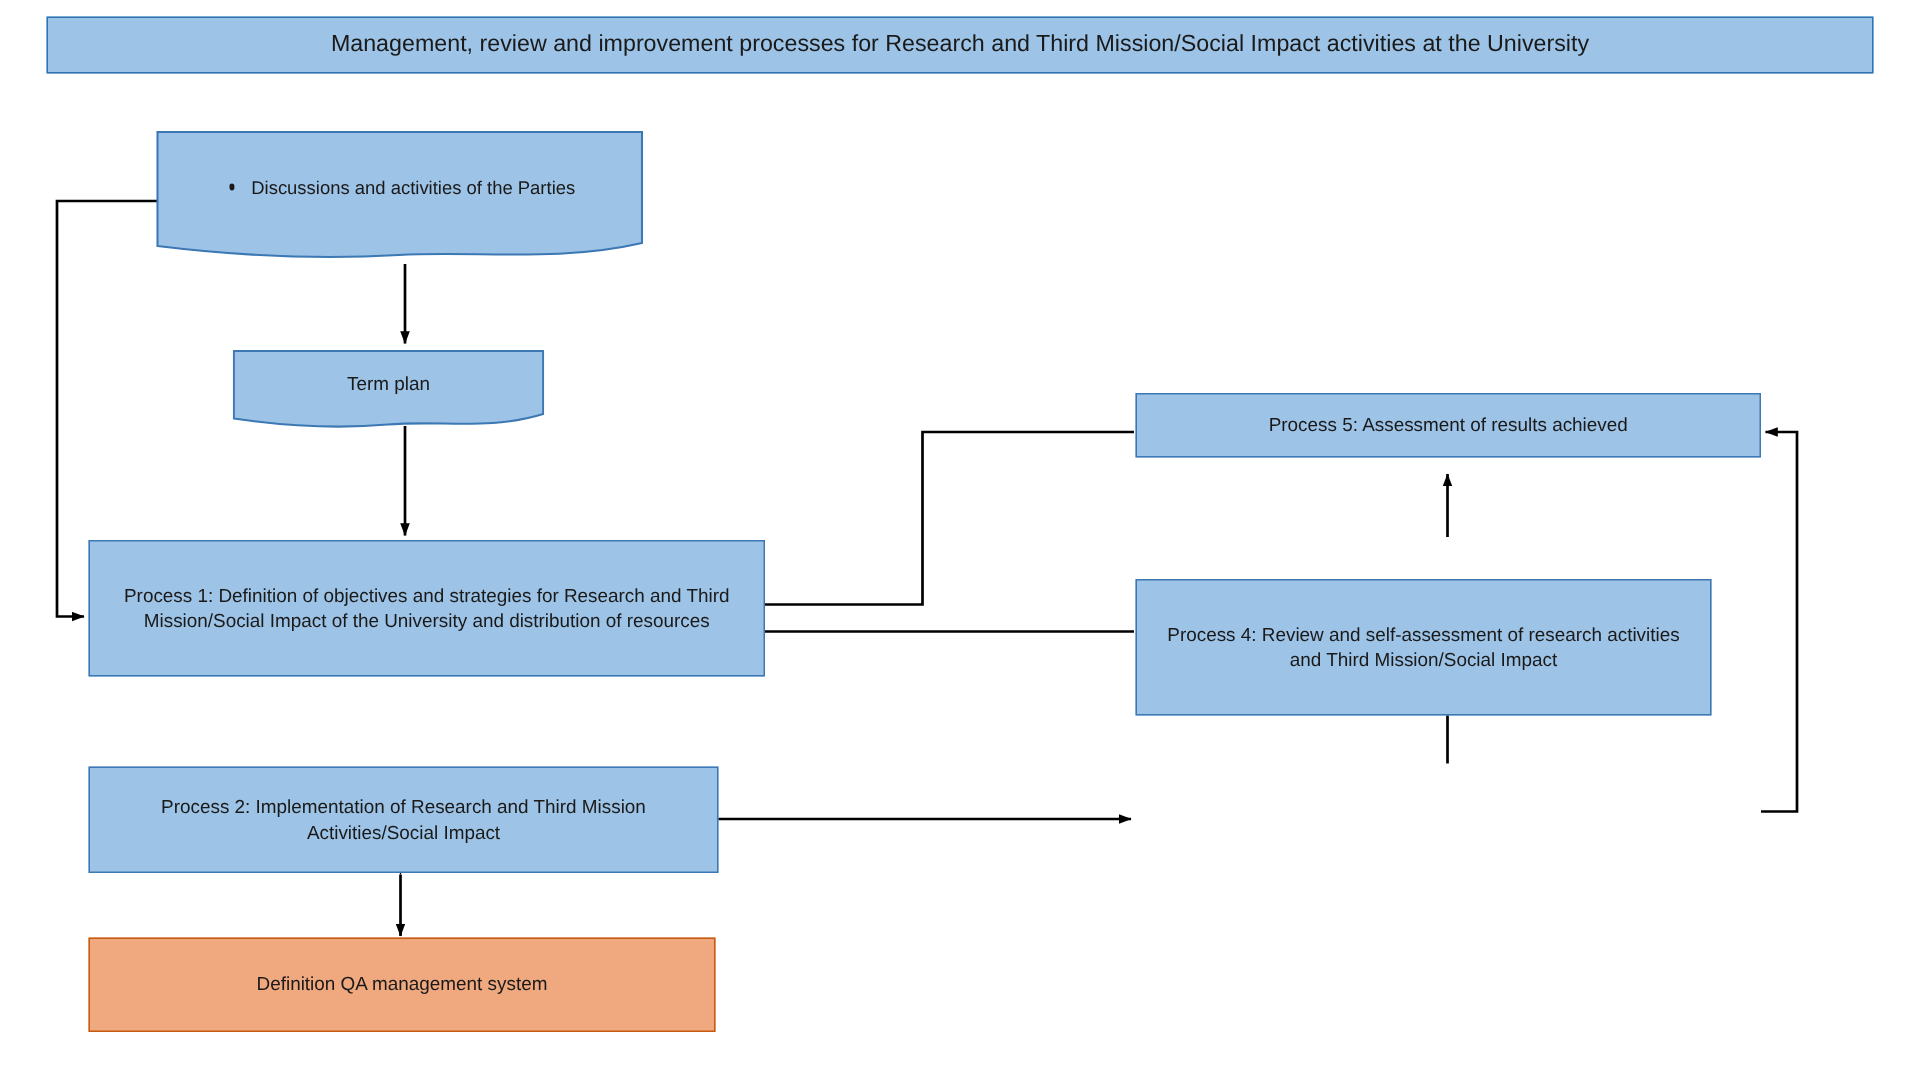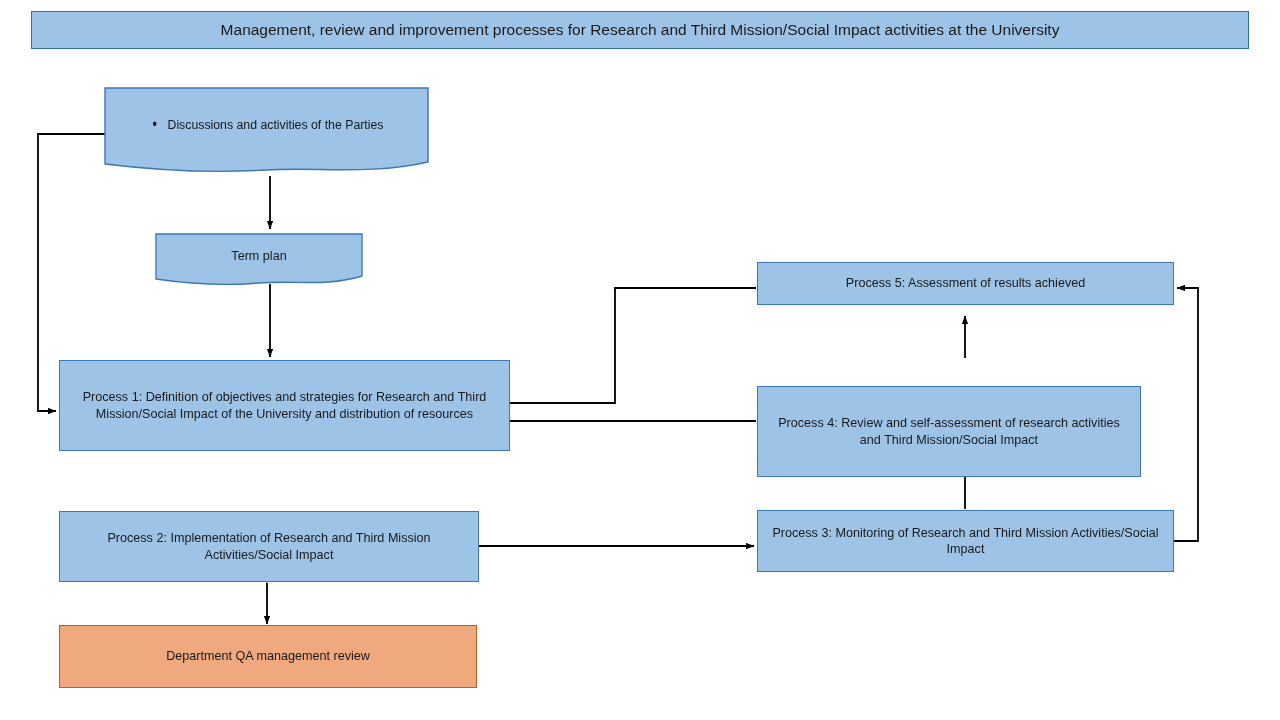--- a/index.html
+++ b/index.html
@@ -211,28 +211,25 @@
 
   <div class="node box-blue" style="left:59px; top:360px; width:451px; height:91px;">
     <span class="node-text">Process 1: Definition of objectives and strategies for Research and Third Mission/Social Impact of the University and distribution of resources</span>
   </div>
 
   <div class="node box-blue" style="left:59px; top:511px; width:420px; height:71px;">
     <span class="node-text">Process 2: Implementation of Research and Third Mission Activities/Social Impact</span>
   </div>
 
   <div class="node box-orange" style="left:59px; top:625px; width:418px; height:63px;">
-    <span class="node-text">Department QA management review</span>
+    <span class="node-text">Definition QA management system</span>
   </div>
 
   <div class="node box-blue" style="left:757px; top:262px; width:417px; height:43px;">
     <span class="node-text">Process 5: Assessment of results achieved</span>
   </div>
 
   <div class="node box-blue" style="left:757px; top:360px; width:384px; height:91px;margin-top:26px;">
     <span class="node-text">Process 4: Review and self-assessment of research activities and Third Mission/Social Impact</span>
   </div>
 
-  <div class="node box-blue" style="left:757px; top:510px; width:417px; height:62px;">
-    <span class="node-text">Process 3: Monitoring of Research and Third Mission Activities/Social Impact</span>
-  </div>
 
 </div>
 
 </body></html>

